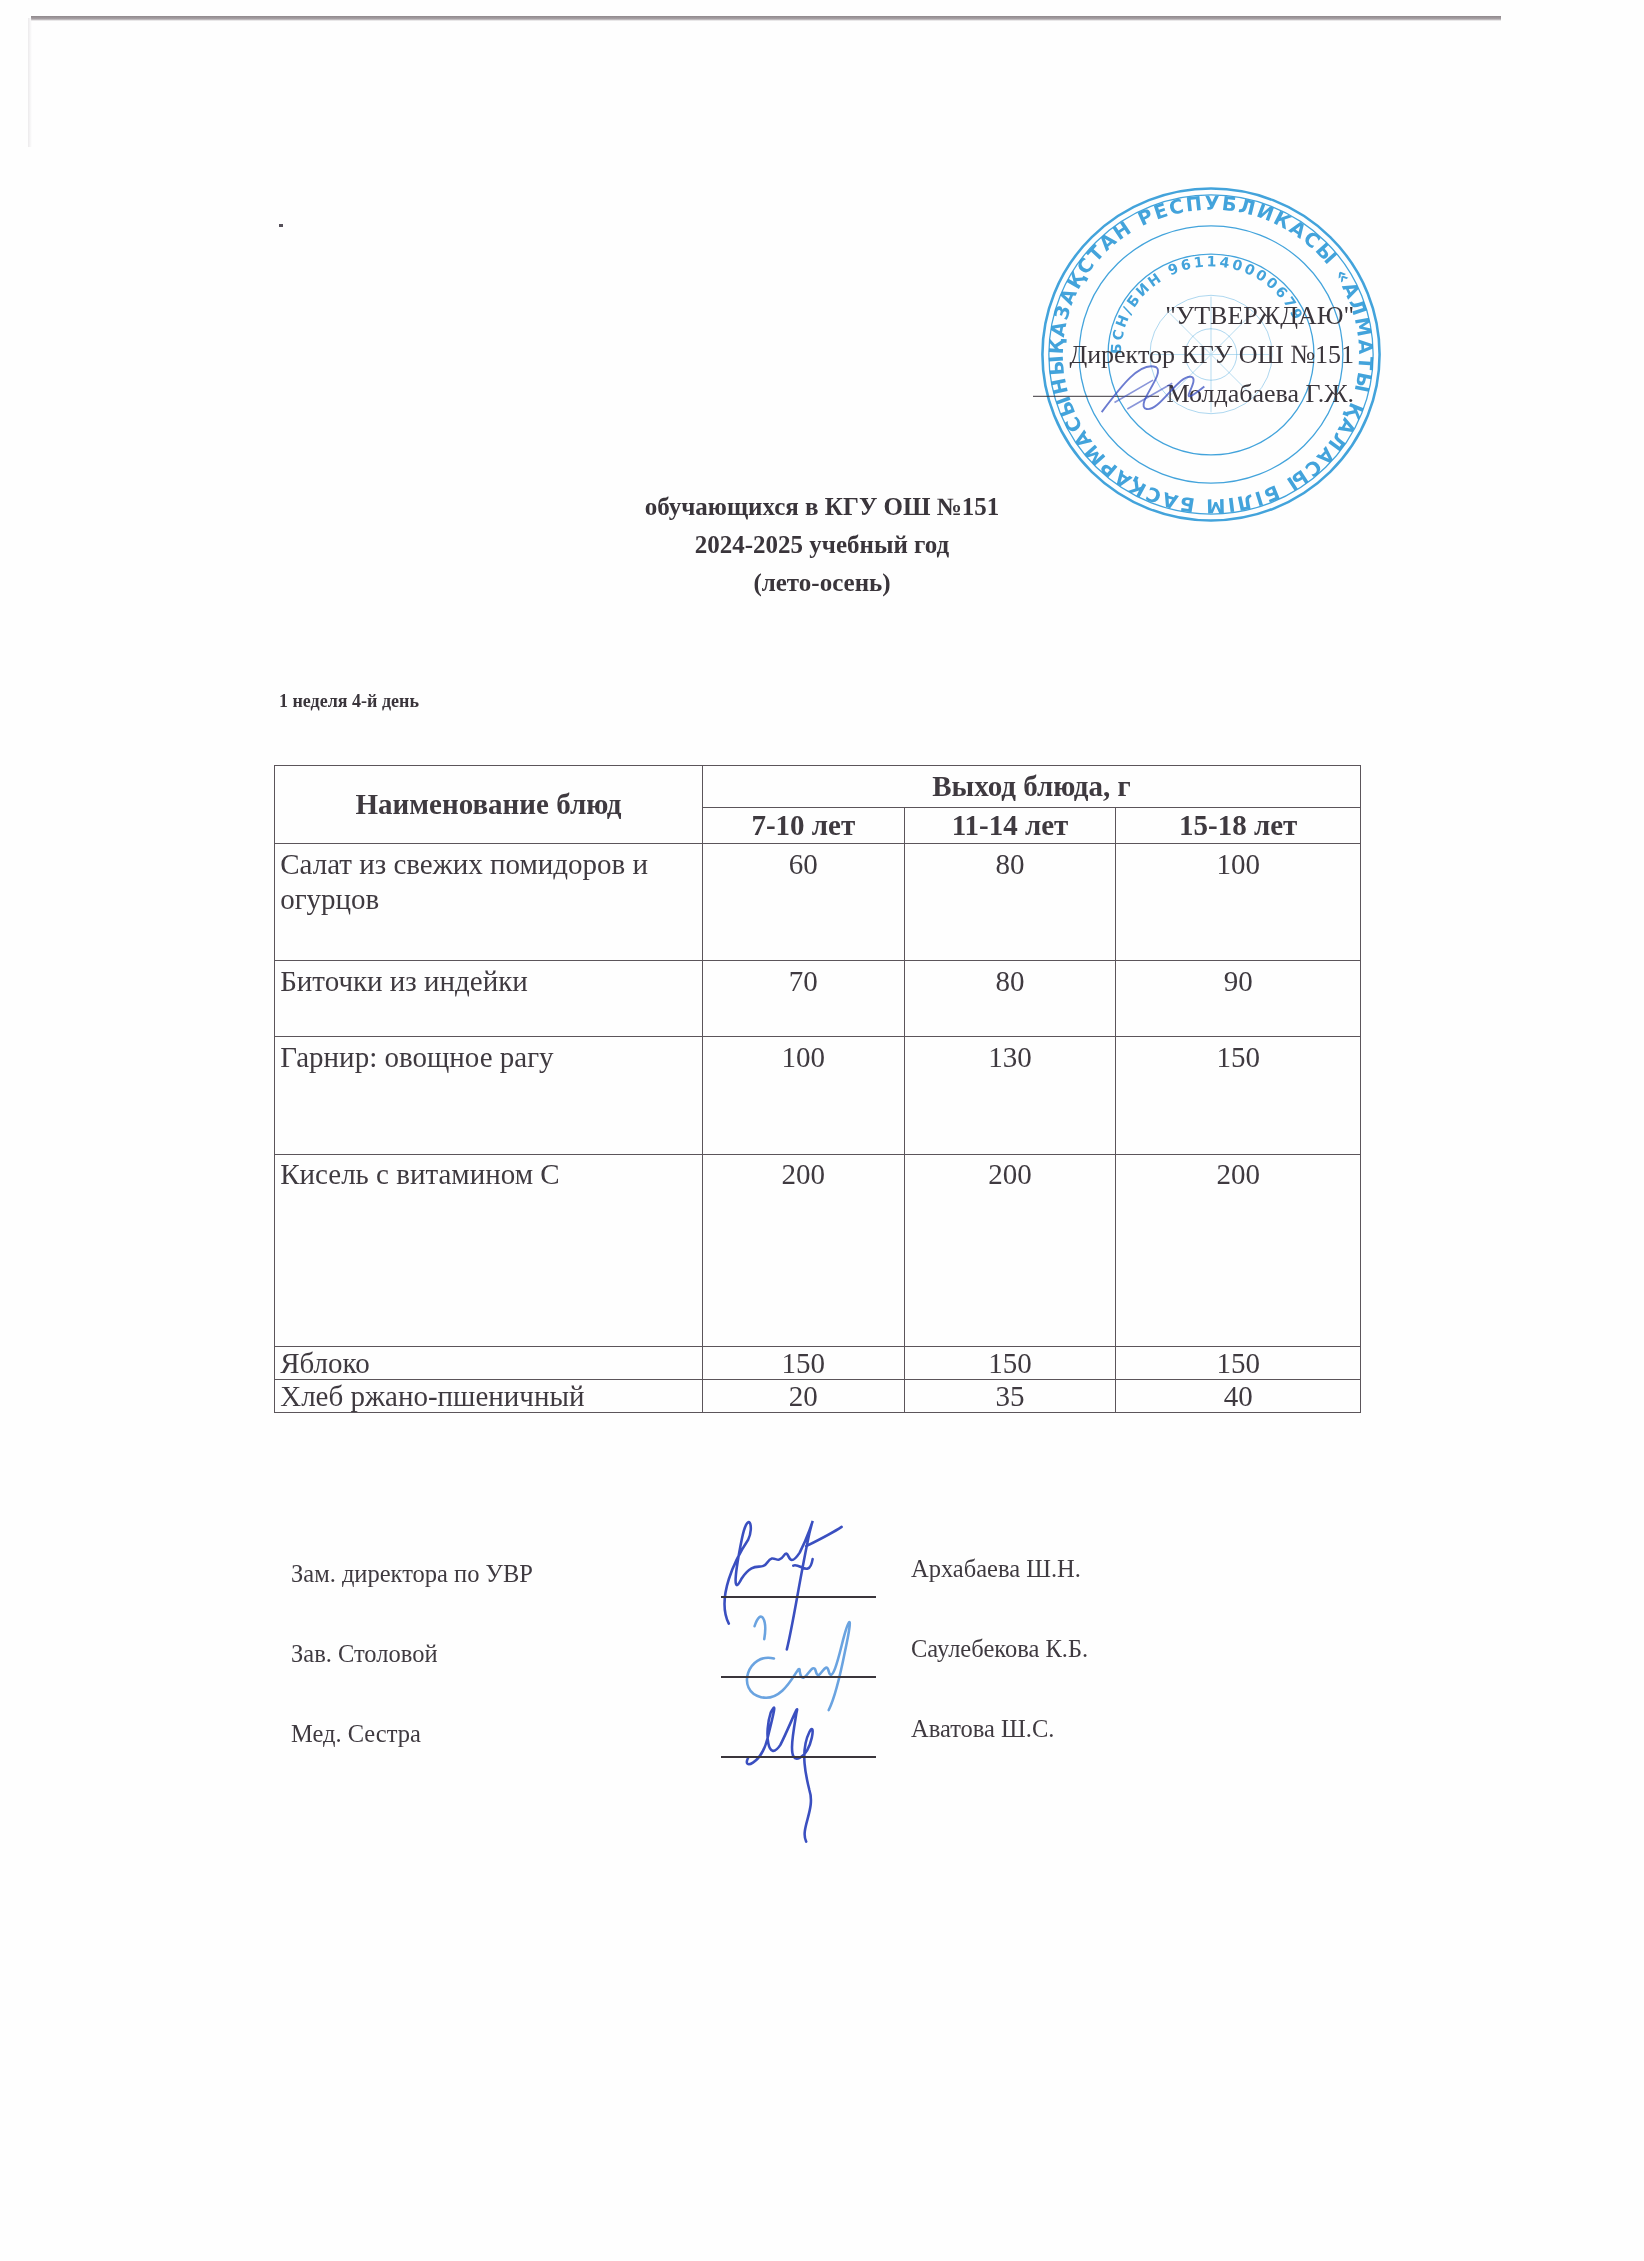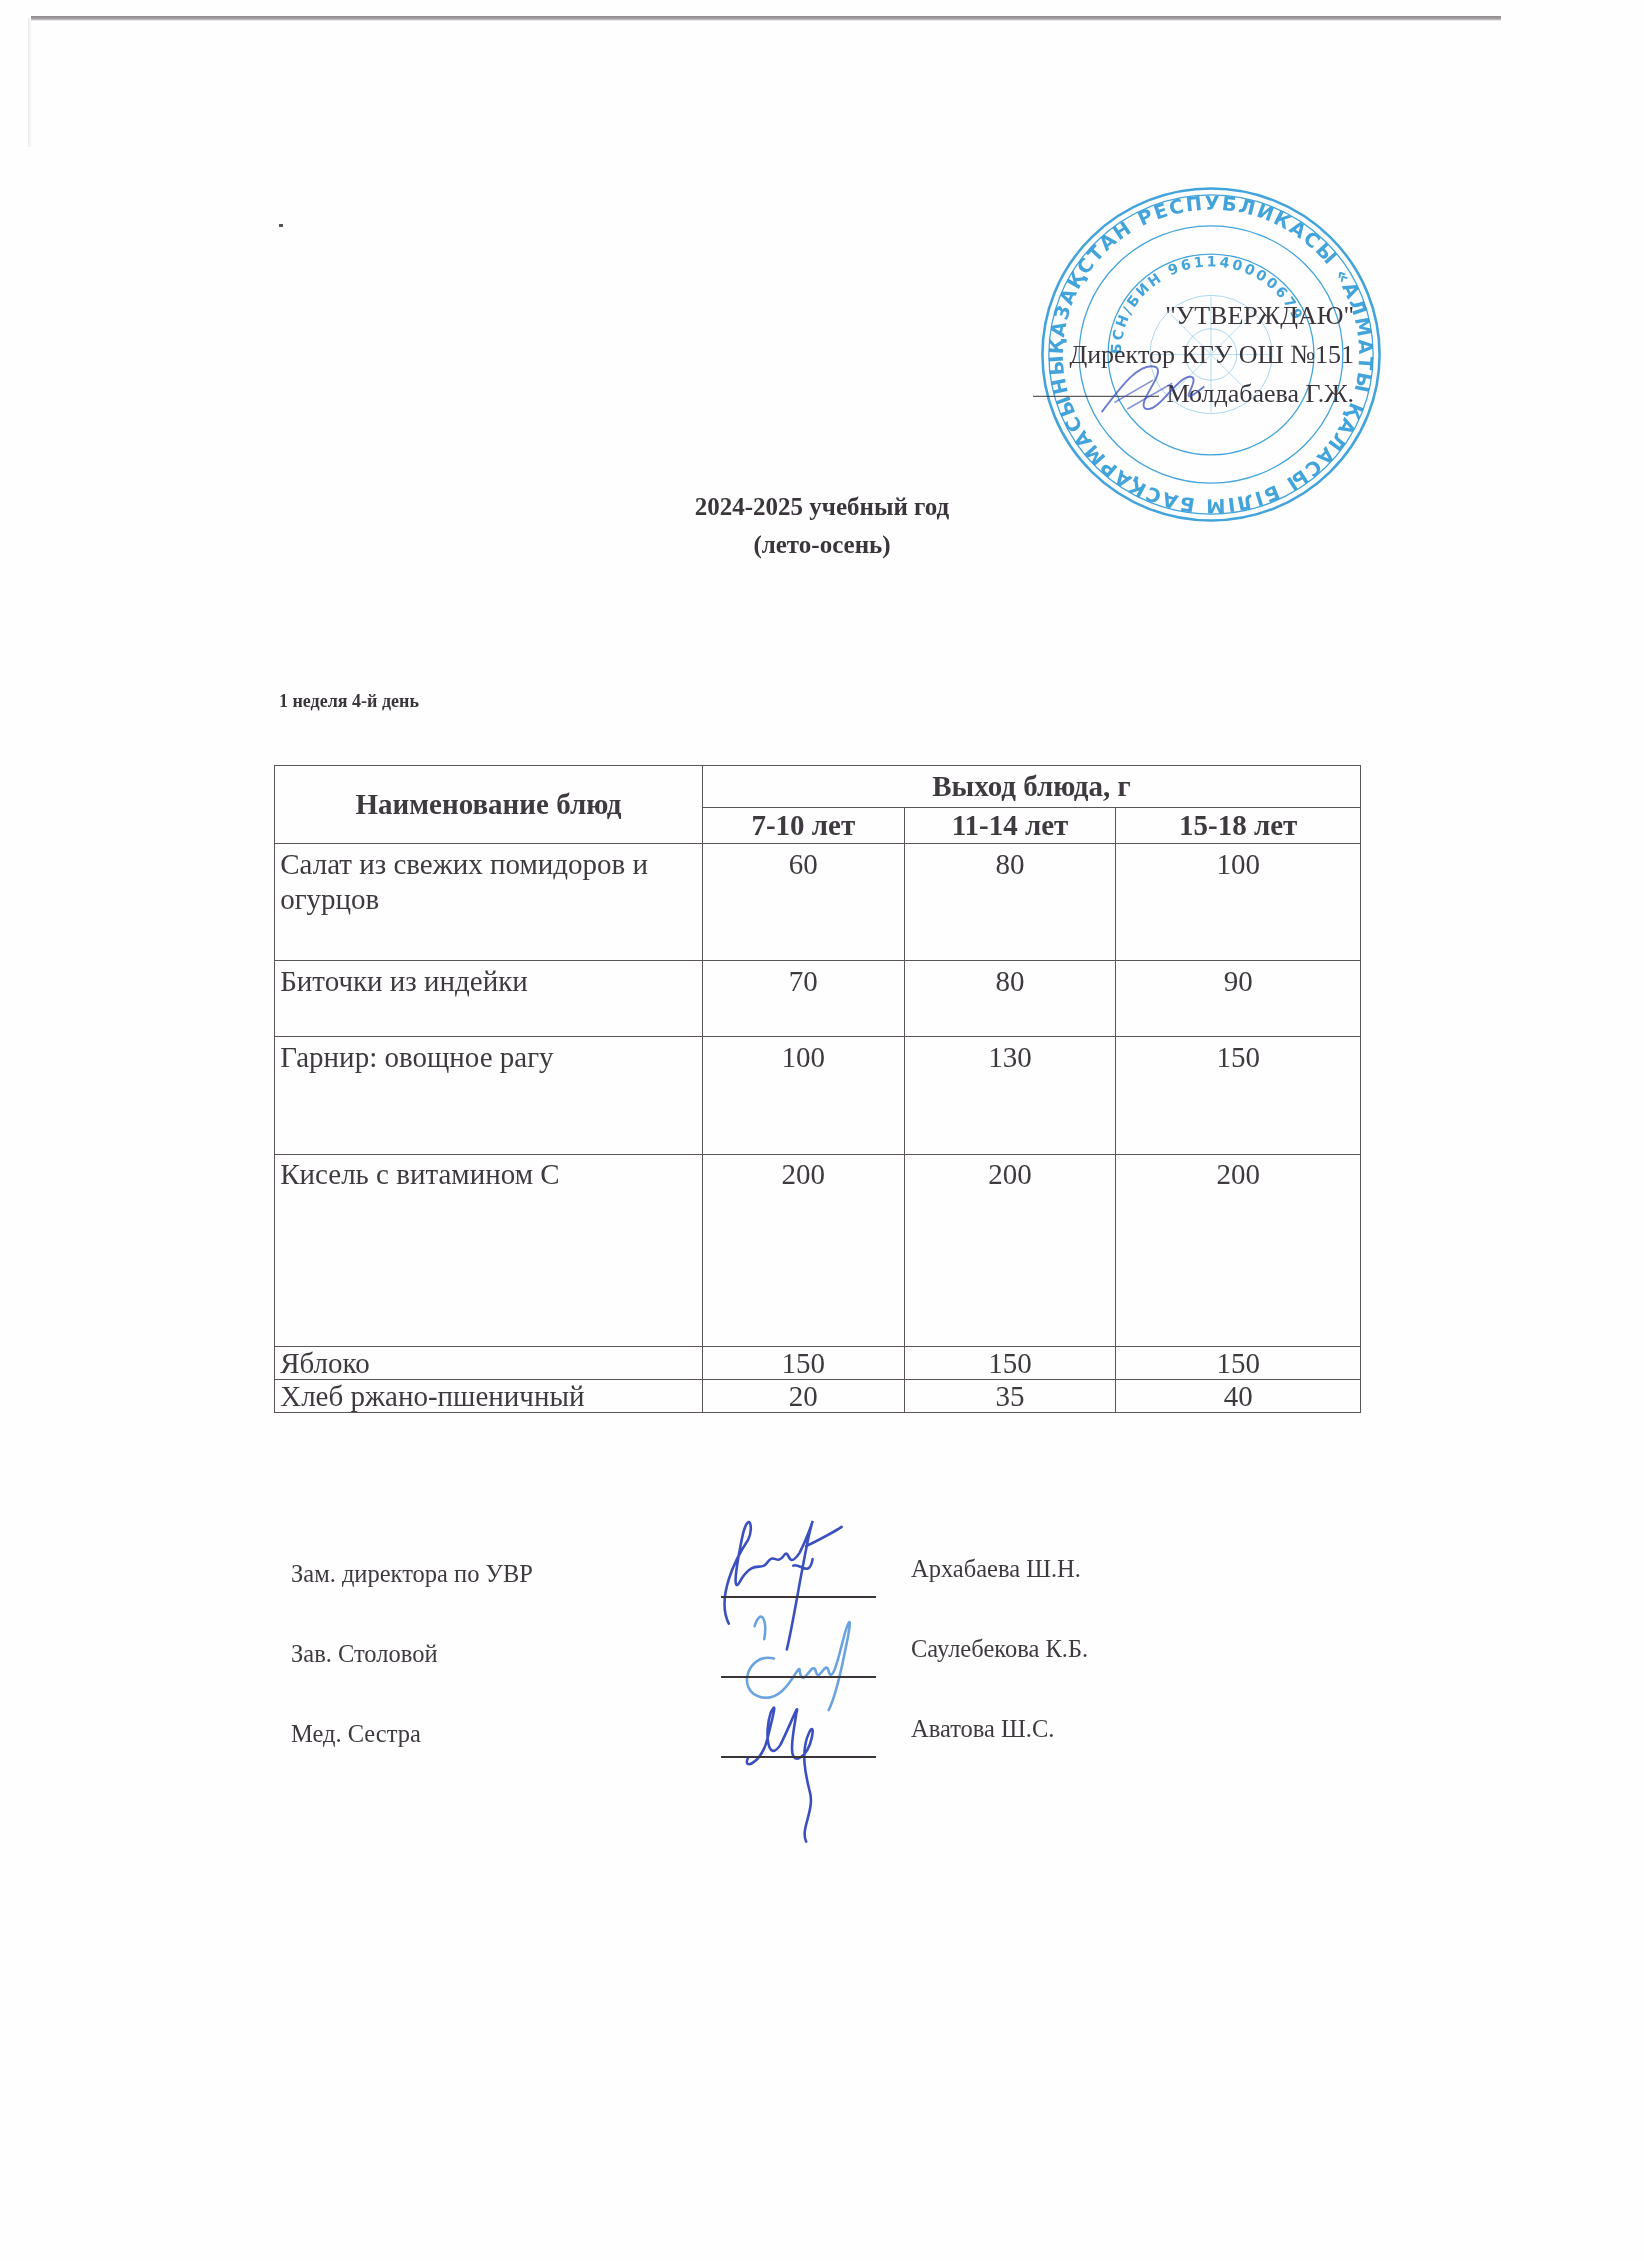--- a/index.html
+++ b/index.html
@@ -95,20 +95,21 @@
   <div class="row">"УТВЕРЖДАЮ"</div>
   <div class="row">Директор КГУ ОШ №151</div>
   <div class="row"><span class="underline"></span><span>Молдабаева Г.Ж.</span></div>
 </div>
 <svg class="director-sign" viewBox="0 0 180 120">
   <path d="M10 100 C40 60, 70 20, 95 30 C110 40, 60 90, 80 95 C100 100, 130 40, 150 45 C165 50, 120 100, 170 60" fill="none" stroke="#3a4fc0" stroke-width="3" opacity="0.75"></path>
   <path d="M30 85 L90 50 M50 95 L120 55" fill="none" stroke="#3a4fc0" stroke-width="2.5" opacity="0.6"></path>
 </svg>
 
 <div class="title-block">
+  <div>обучающихся в КГУ ОШ №151</div>
   <div>2024-2025 учебный год</div>
   <div>(лето-осень)</div>
 </div>
 
 <div class="day-label">1 неделя 4-й день</div>
 
 <table class="menu-table">
   <colgroup>
     <col class="c-name-col" style="width:428px">
     <col class="col-a" style="width:202px">

